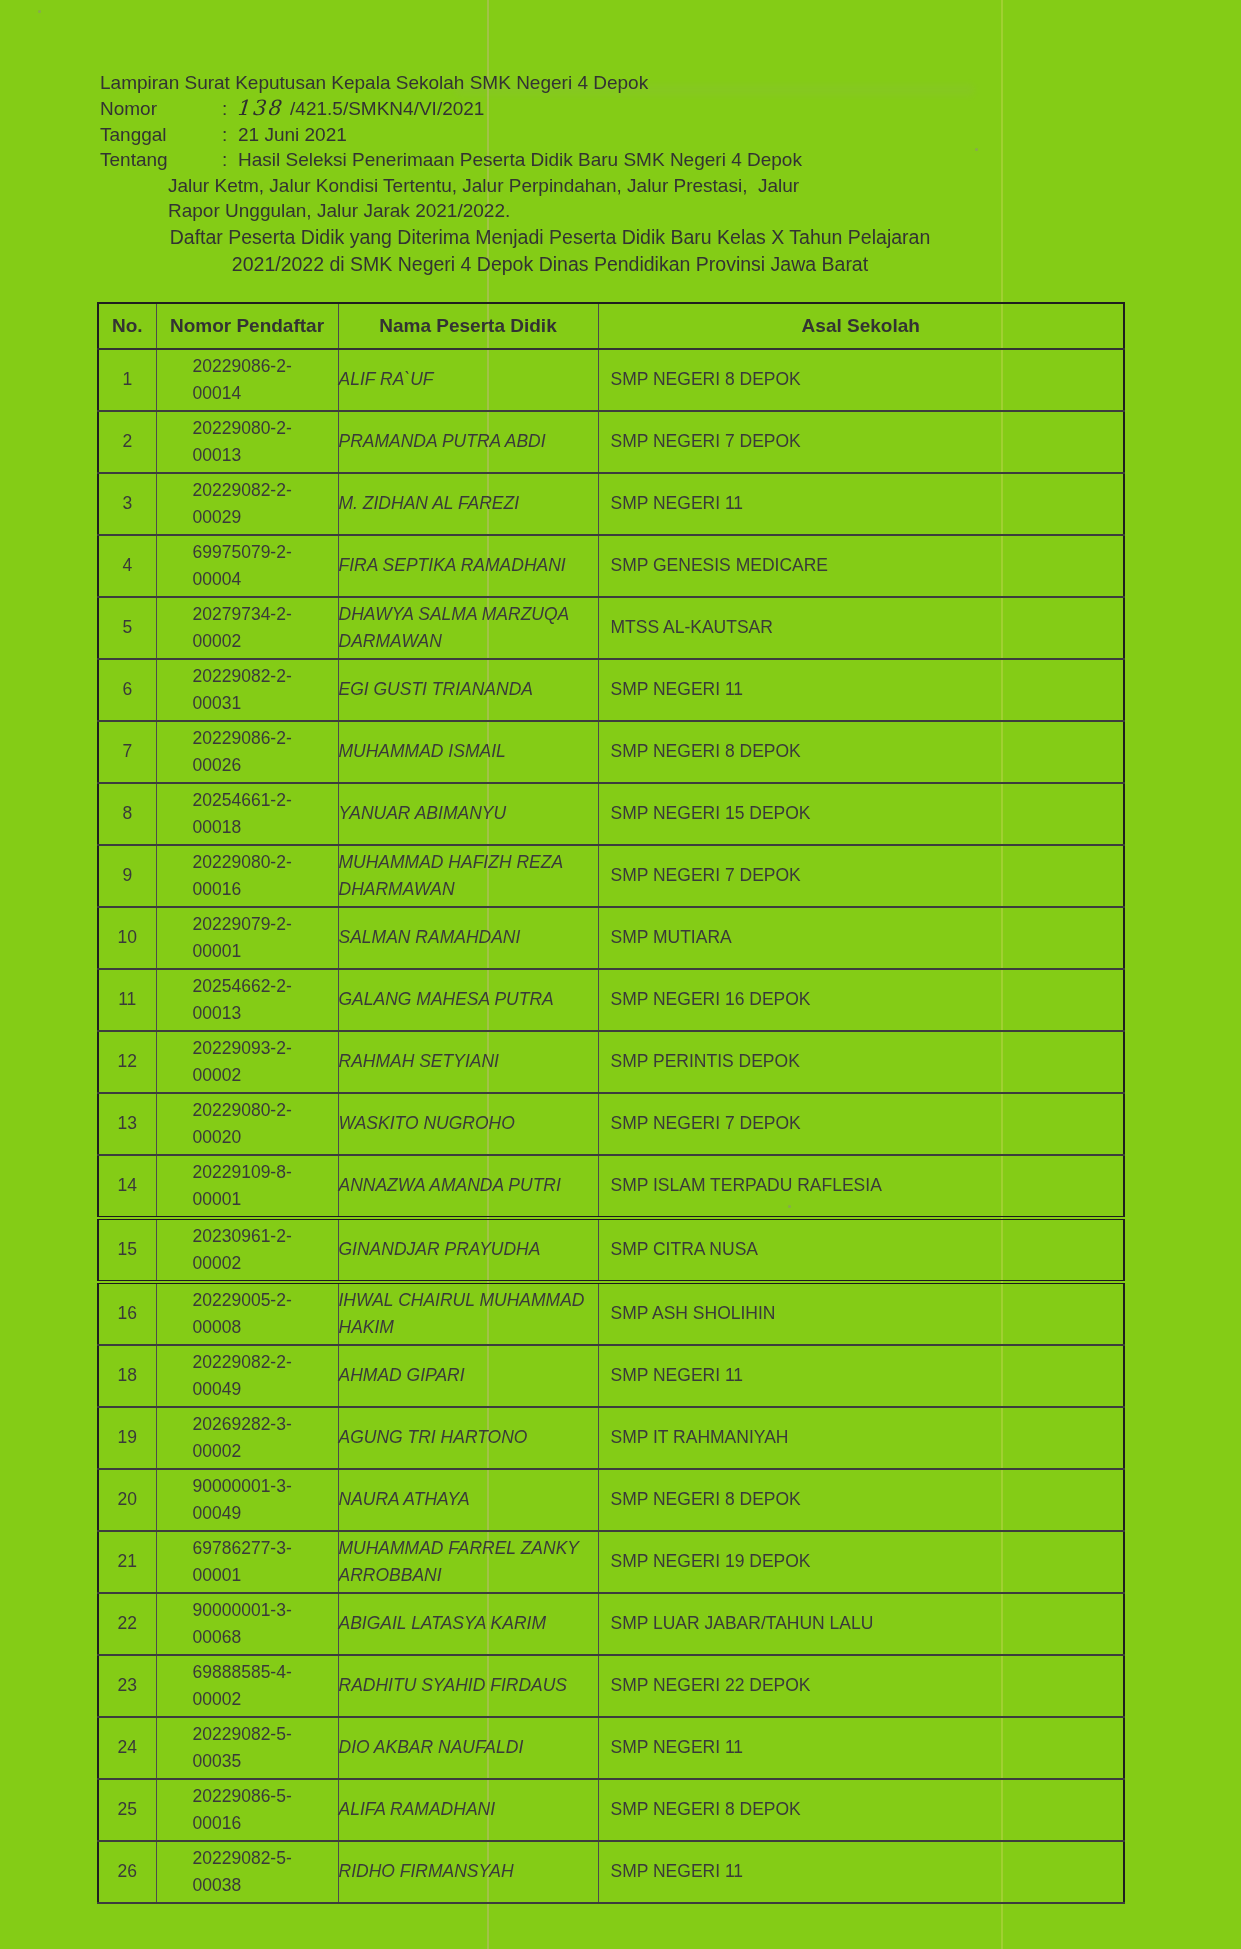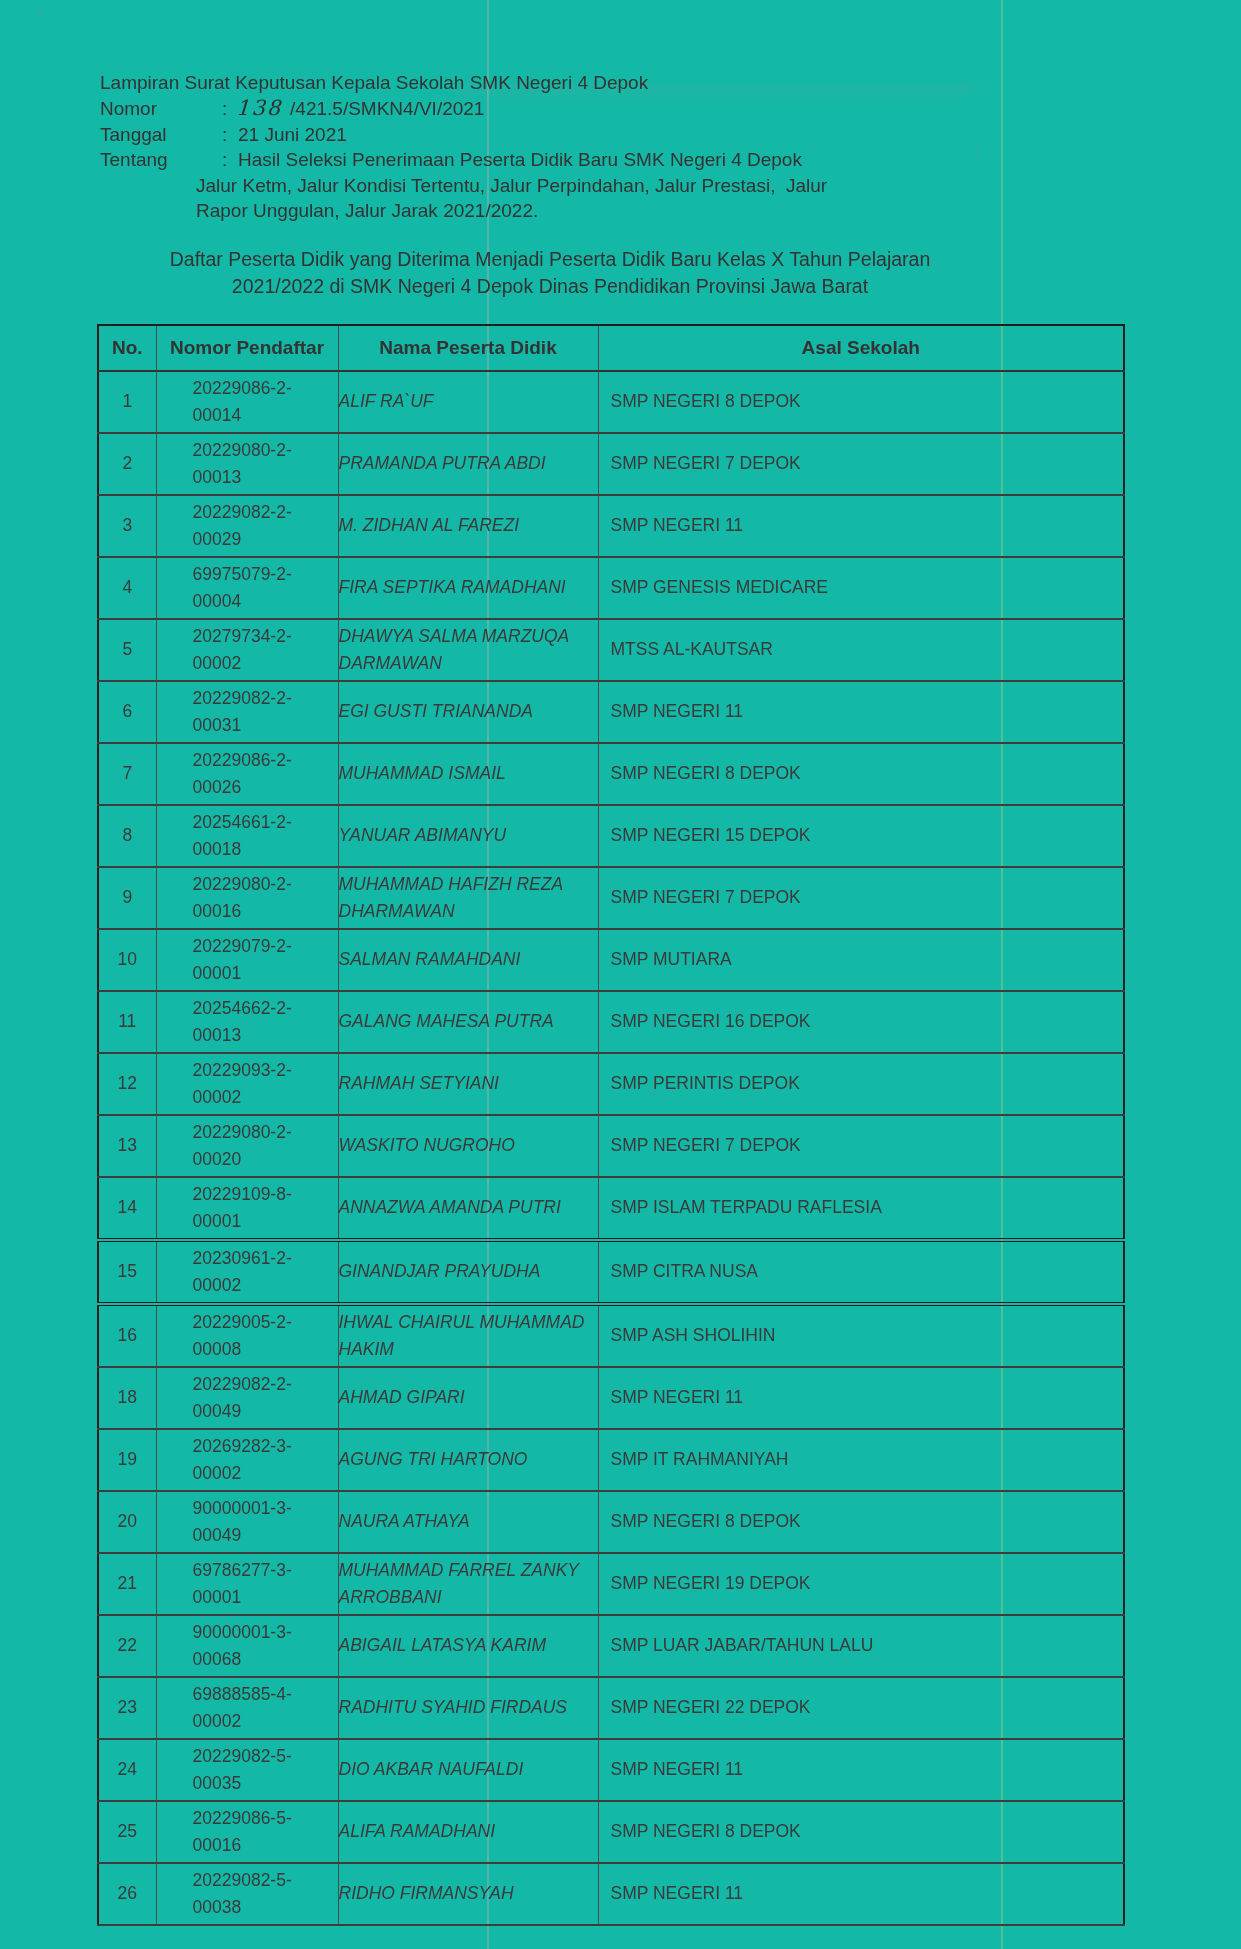--- a/index.html
+++ b/index.html
@@ -1,21 +1,21 @@
 <!DOCTYPE html>
 <html><head>
 <meta charset="utf-8">
 <style>
   html, body { margin: 0; padding: 0; background: #e9e9e9; }
   .page {
     position: relative;
     width: 1241px;
     height: 1949px;
     margin: 0 auto;
-    background: #14b8a6;
+    background: #84cc16;
     font-family: "Liberation Sans", "DejaVu Sans", sans-serif;
     color: #383838;
     overflow: hidden;
   }
   .content {
     position: absolute;
     left: 100px;
     top: 70px;
     width: 1040px;
   }
@@ -33,28 +33,27 @@
     font-family: "DejaVu Serif", serif;
     font-style: italic;
     font-size: 21px;
     letter-spacing: 2px;
     transform: skewX(-6deg);
     display: inline-block;
     margin-right: 6px;
     color: #2e2e2e;
   }
   .cont-line {
-    margin-left: 96px;
+    margin-left: 68px;
     font-size: 19px;
     line-height: 25.5px;
     color: #333333;
     white-space: pre-wrap;
   }
   .subtitle {
-    margin-top: 22px;
     width: 900px;
     text-align: center;
     font-size: 19.5px;
     line-height: 27px;
     color: #333333;
   }
   table.results {
     margin-top: 24px;
     margin-left: -3px;
     border-collapse: collapse;

